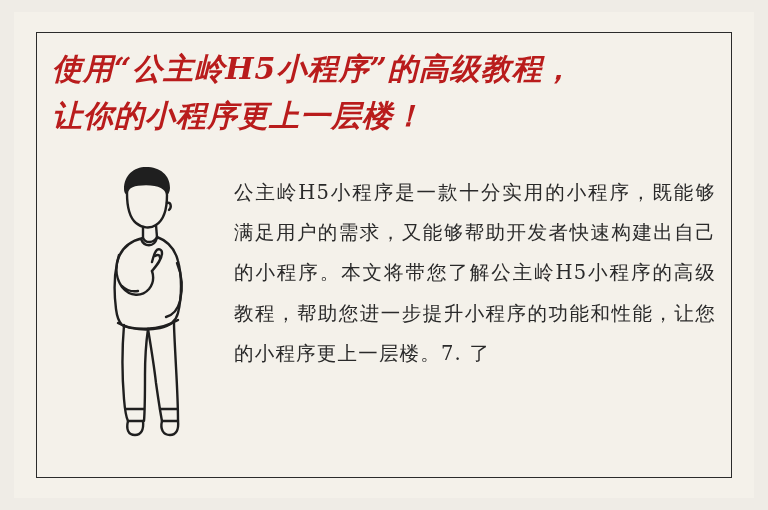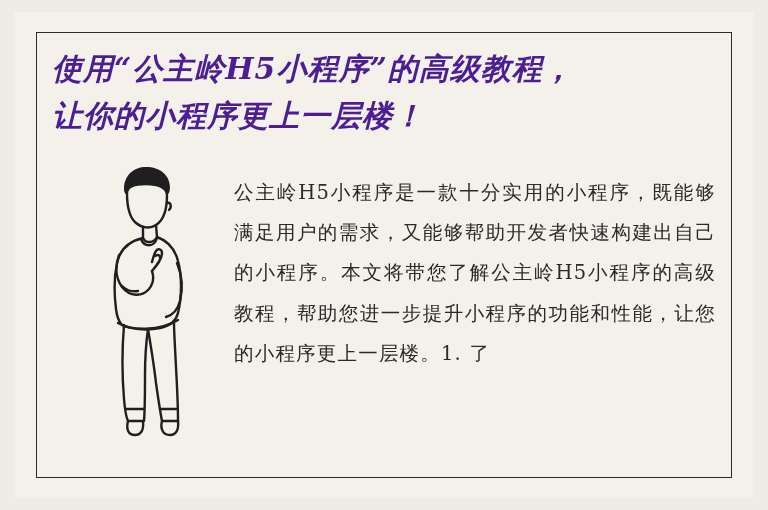--- a/index.html
+++ b/index.html
@@ -36,21 +36,21 @@
     left: 38px;
     top: 34px;
     right: 38px;
     bottom: 30px;
   }
   .title {
     font-family: "DejaVu Serif", serif;
     font-size: 30px;
     font-weight: 700;
     font-style: italic;
-    color: #4c1d95;
+    color: #b91c1c;
     line-height: 1.55;
     letter-spacing: 1px;
     margin: 0;
     white-space: pre-line;
   }
   .body-area {
     position: relative;
     margin-top: 14px;
     height: 300px;
   }
@@ -117,17 +117,17 @@
           <path d="M62 170 C65 188 68 206 70 224 C72 238 74 252 76 262 L92 262 C92 246 91 226 90 208 C89 188 88 172 88 164"></path>
 
           <path d="M40 250 L58 250"></path>
           <path d="M74 250 L91 250"></path>
 
           <path d="M42 262 C40 270 42 276 49 276 C55 276 58 271 57 262"></path>
           <path d="M76 262 C74 270 77 276 84 276 C90 276 93 271 92 262"></path>
         </svg>
       </div>
 
-      <p class="paragraph">公主岭H5小程序是一款十分实用的小程序，既能够满足用户的需求，又能够帮助开发者快速构建出自己的小程序。本文将带您了解公主岭H5小程序的高级教程，帮助您进一步提升小程序的功能和性能，让您的小程序更上一层楼。1. 了</p>
+      <p class="paragraph">公主岭H5小程序是一款十分实用的小程序，既能够满足用户的需求，又能够帮助开发者快速构建出自己的小程序。本文将带您了解公主岭H5小程序的高级教程，帮助您进一步提升小程序的功能和性能，让您的小程序更上一层楼。7. 了</p>
 
     </div>
   </div>
 </div>
 
 </body></html>

